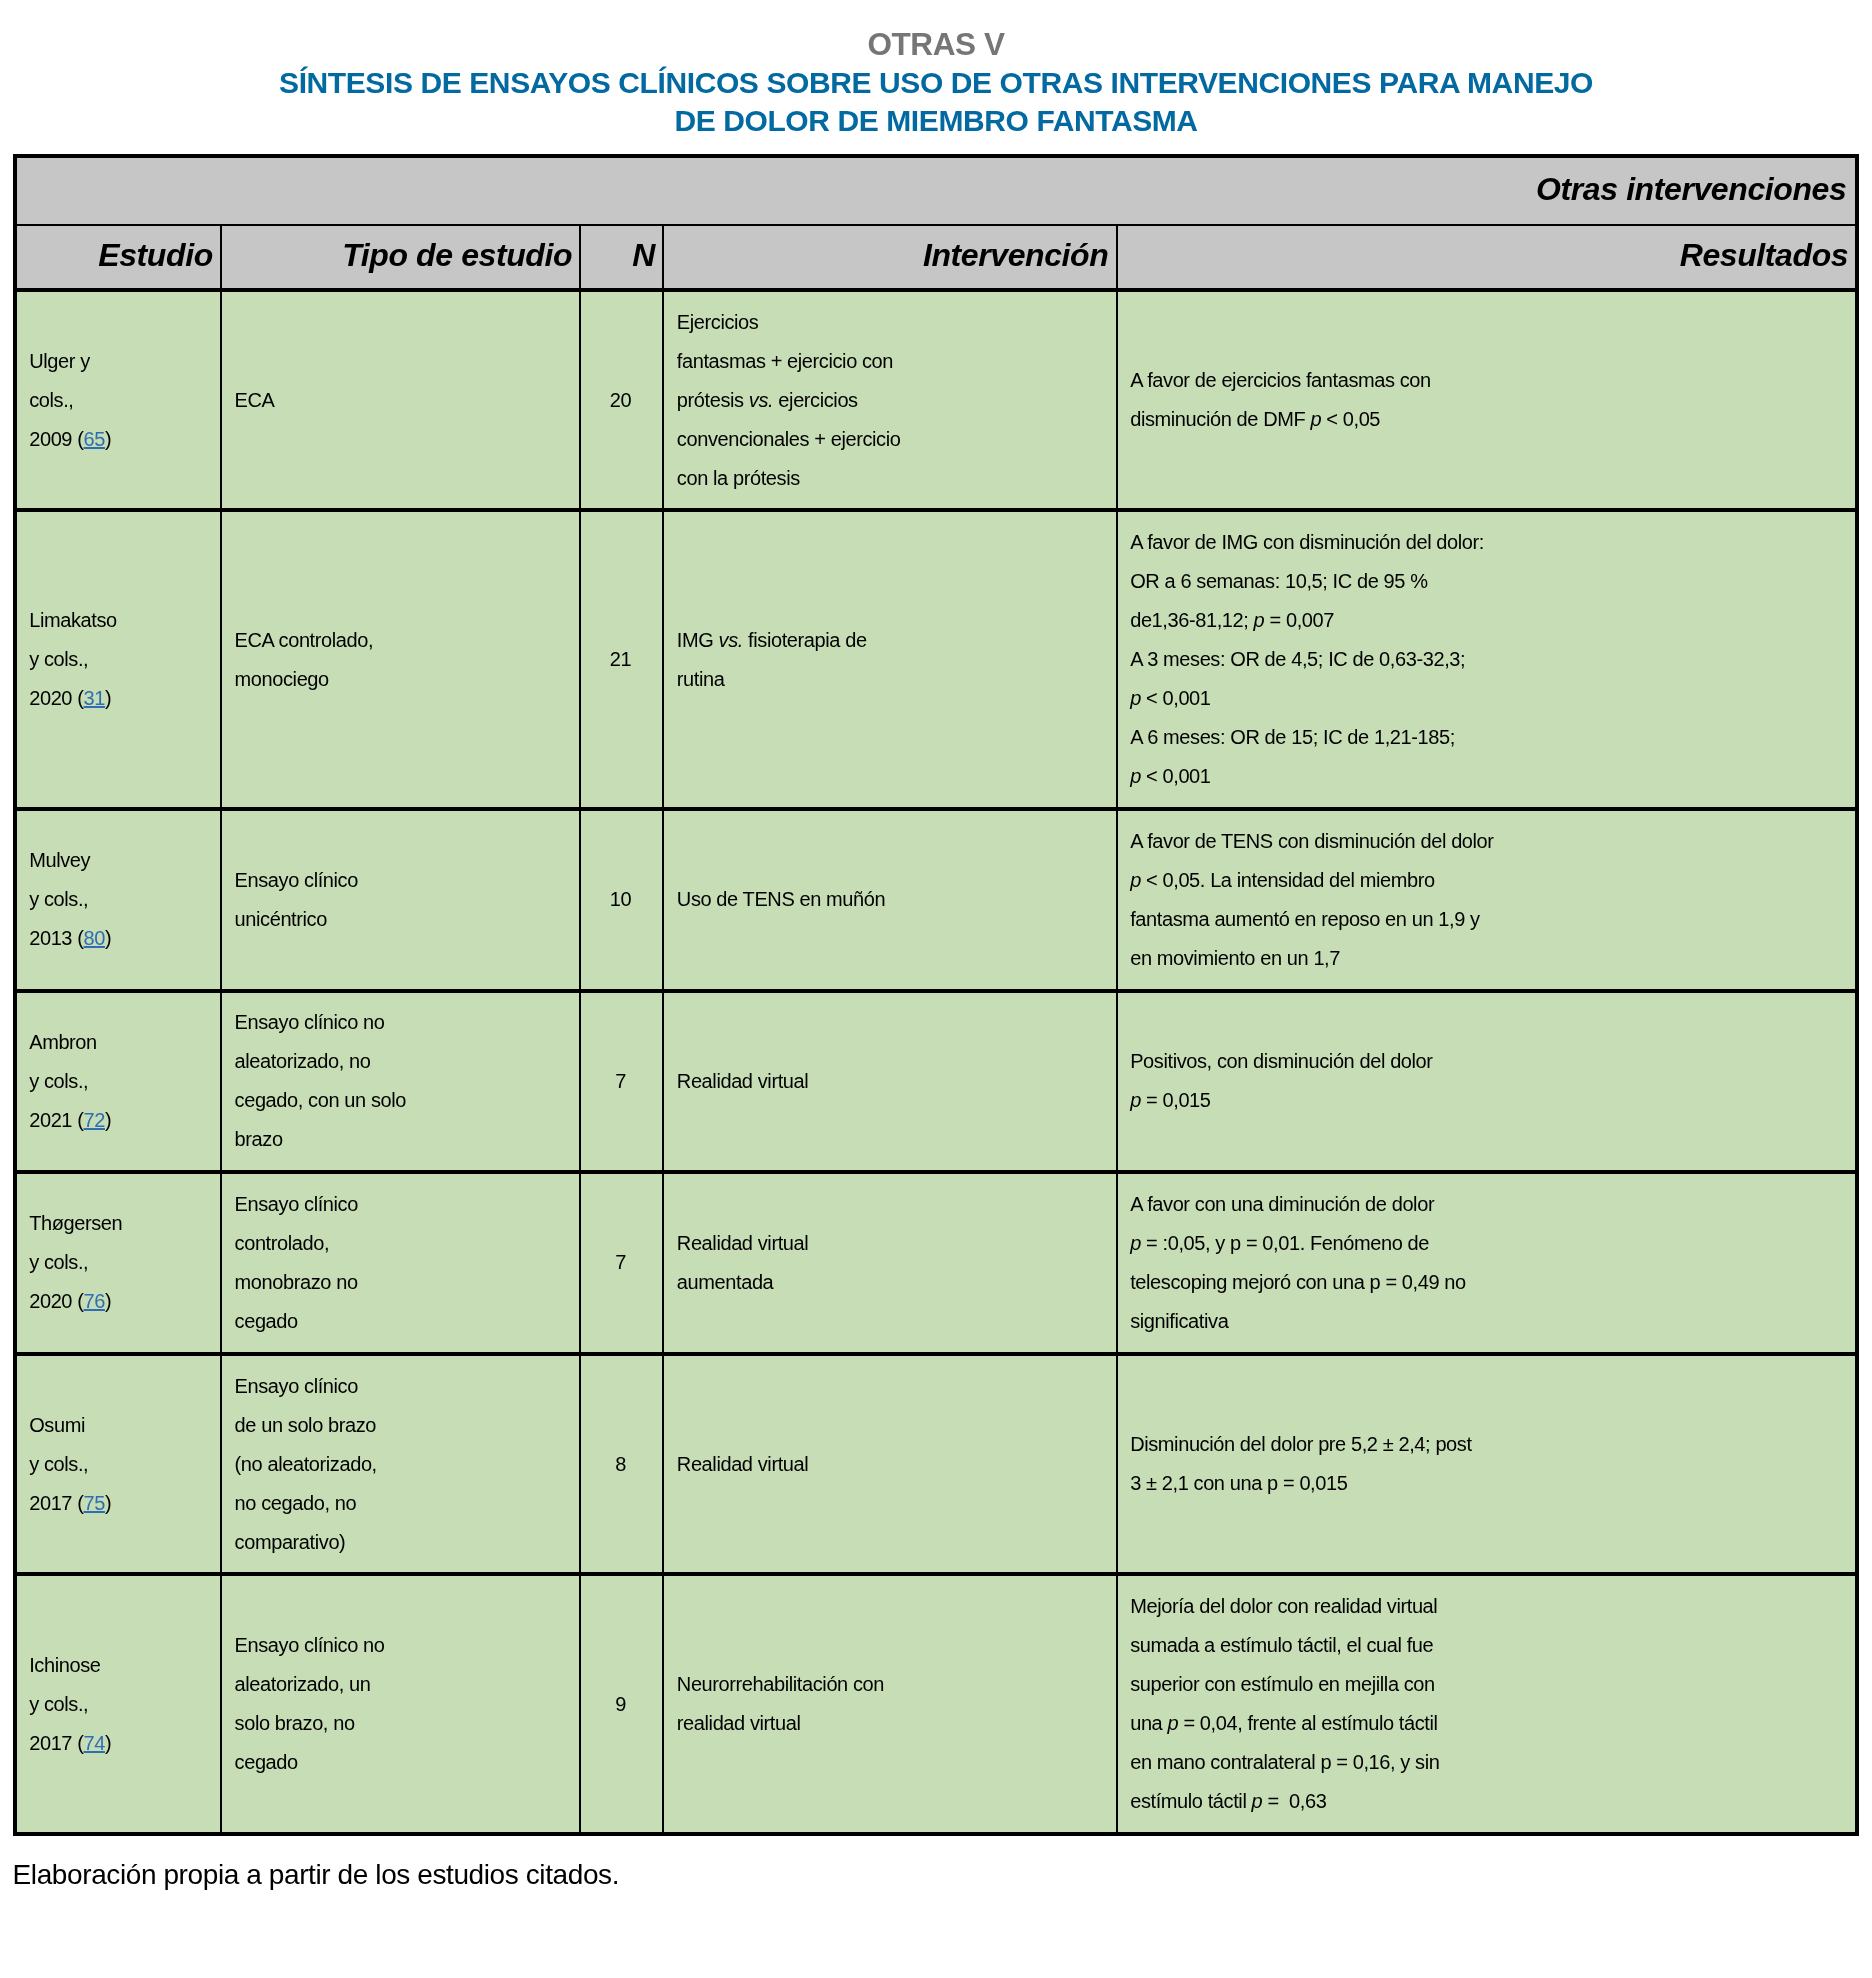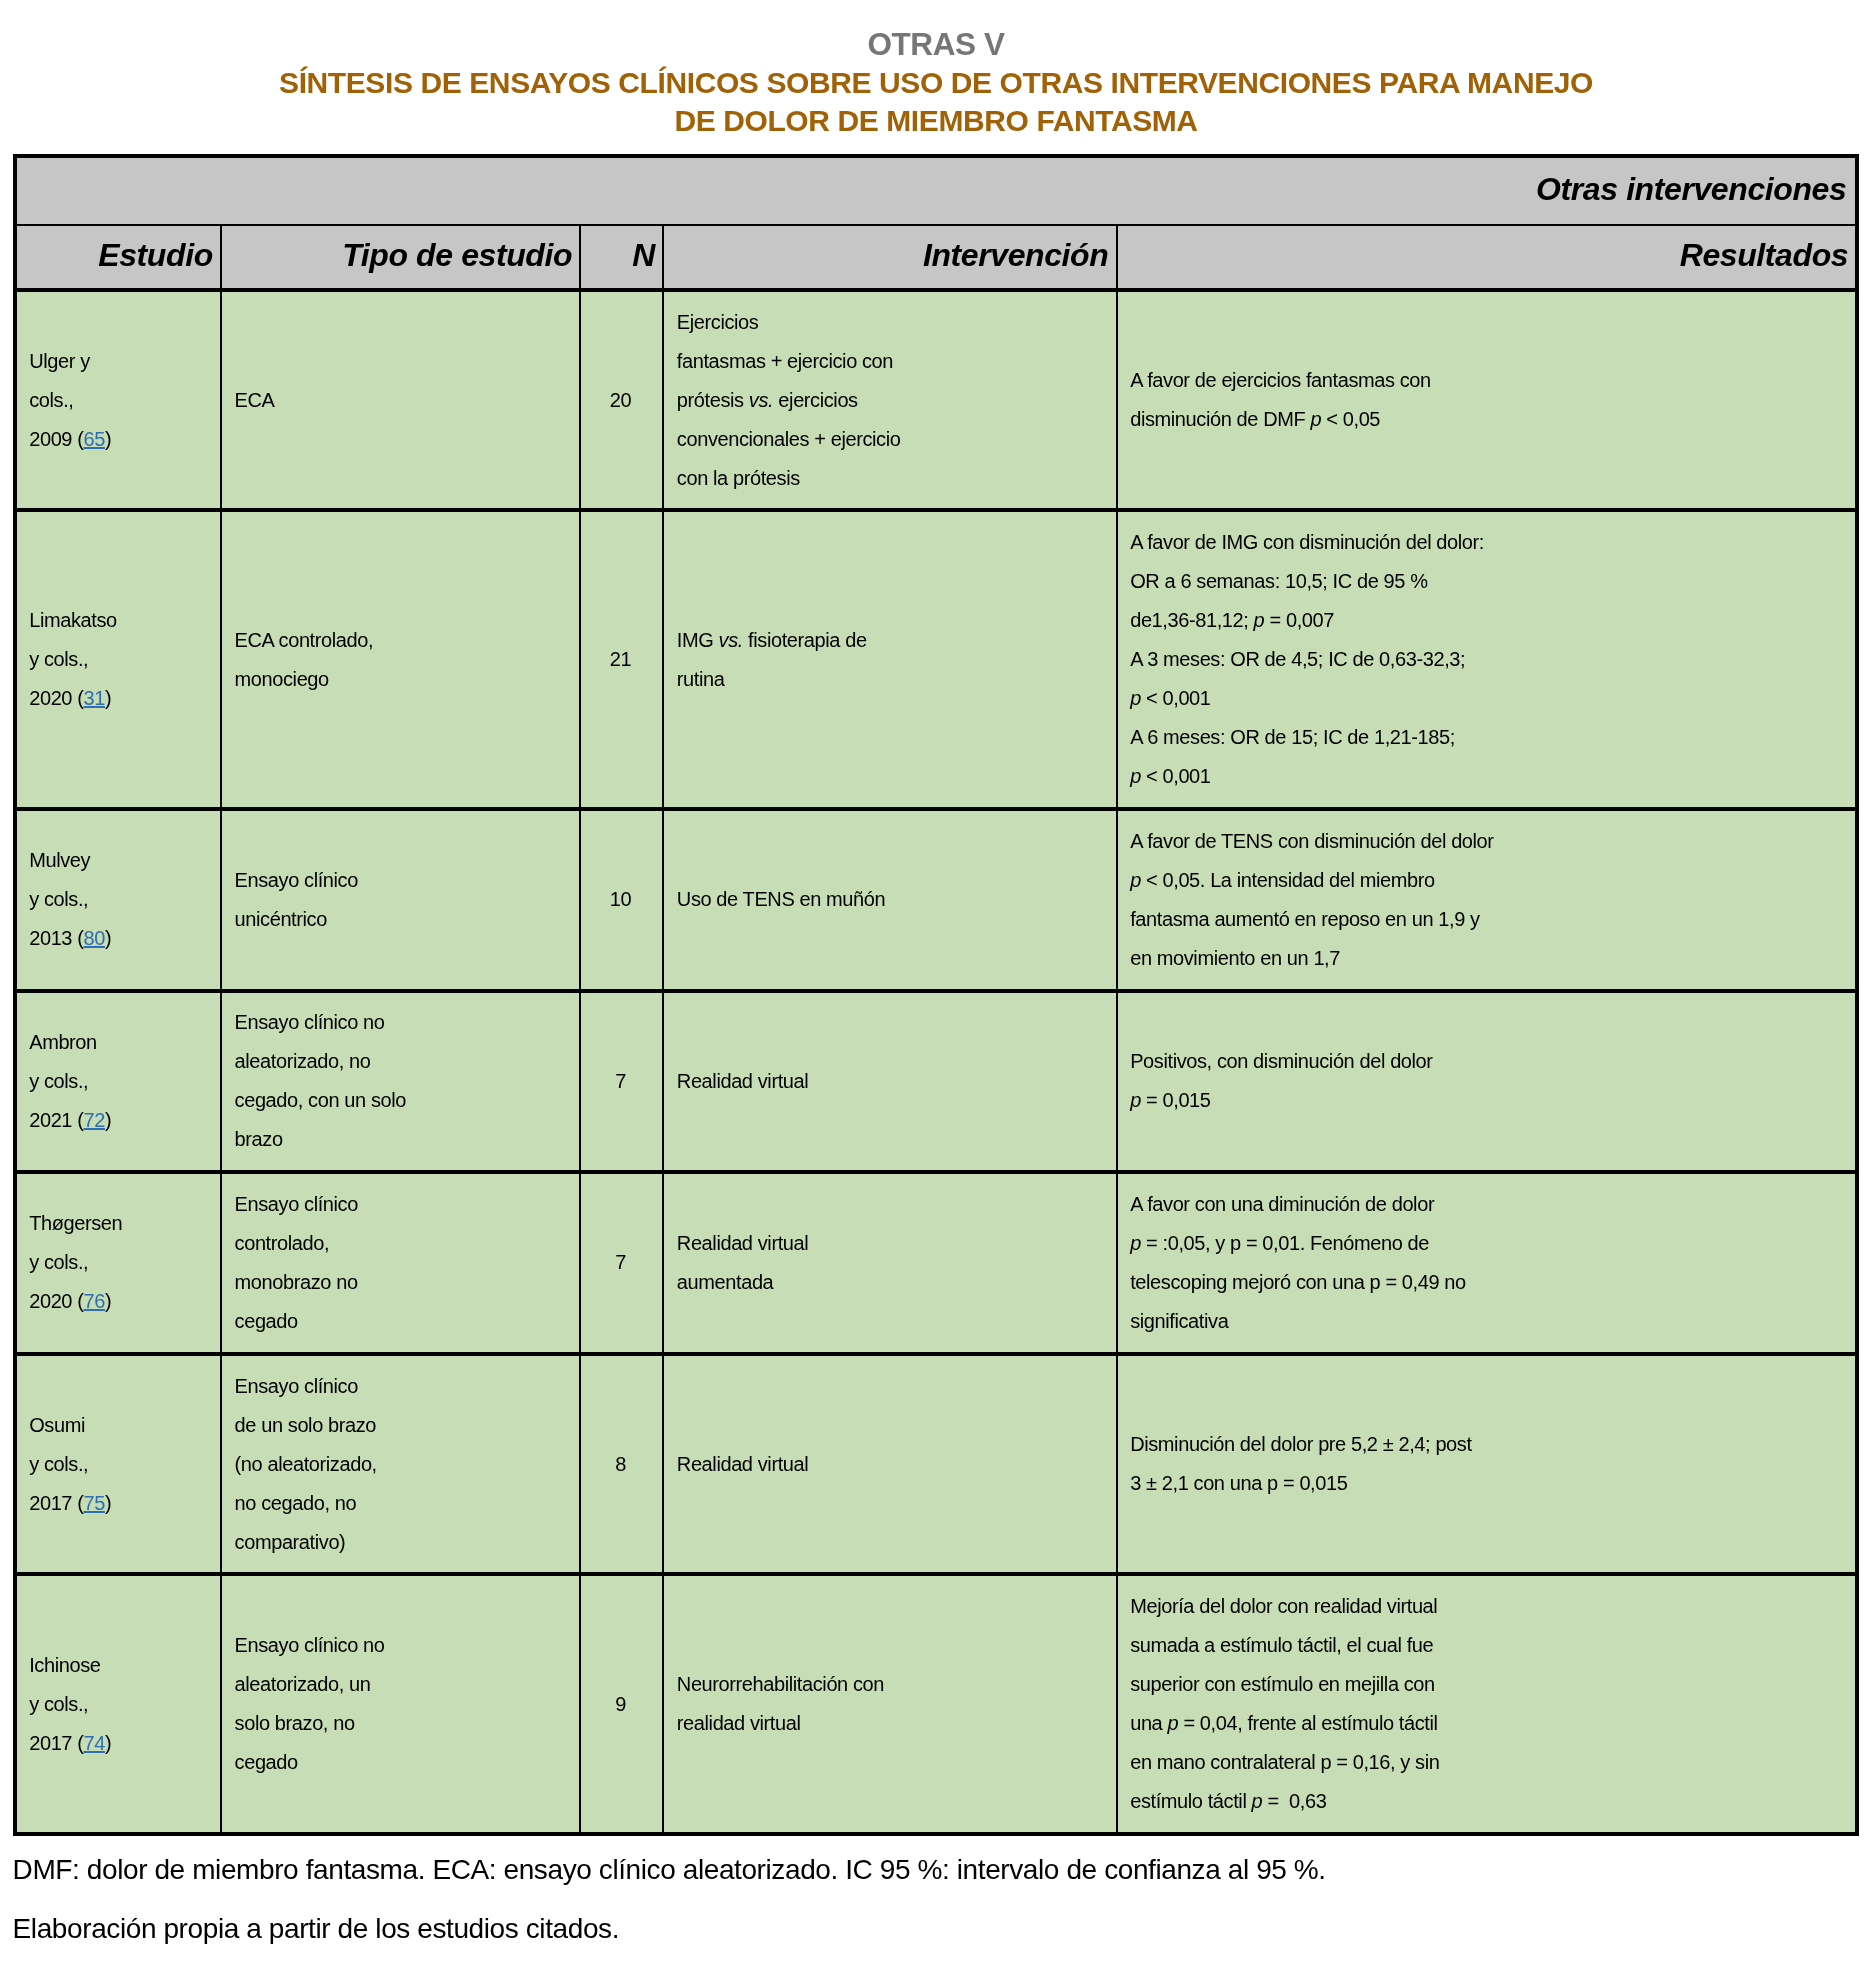--- a/index.html
+++ b/index.html
@@ -16,21 +16,21 @@
     min-height:1978px;
     background:#ffffff;
     color:#000;
     font-family:"Liberation Sans", sans-serif;
     letter-spacing:-0.4px;
   }
   .page{padding:25px 12.6px 36px 12.6px;}
 
   .title-block{text-align:center;font-weight:bold;margin-bottom:14.4px;}
   .table-label{color:var(--title-gray);font-size:31.5px;line-height:1.25;}
-  .table-subtitle{color:#a16207;font-size:30px;line-height:1.25;white-space:pre-line;}
+  .table-subtitle{color:#0369a1;font-size:30px;line-height:1.25;white-space:pre-line;}
 
   table.tabla{
     width:100%;
     border-collapse:collapse;
     border:4.5px solid var(--border-black);
     table-layout:fixed;
   }
   table.tabla th{
     background:var(--header-gray);
     font-style:italic;
@@ -202,18 +202,17 @@
 sumada a estímulo táctil, el cual fue
 superior con estímulo en mejilla con
 una </span><i>p</i><span> = 0,04, frente al estímulo táctil
 en mano contralateral p = 0,16, y sin
 estímulo táctil </span><i>p</i><span> =  0,63</span></td>
         </tr>
       </tbody>
   </table>
 
   <div class="footnotes">
-    <p>DMF: dolor de miembro fantasma. ECA: ensayo clínico aleatorizado. IC 95 %: intervalo de confianza al 95 %.</p>
     <p class="source">Elaboración propia a partir de los estudios citados.</p>
   </div>
 
 </div>
 
 
 </body></html>

